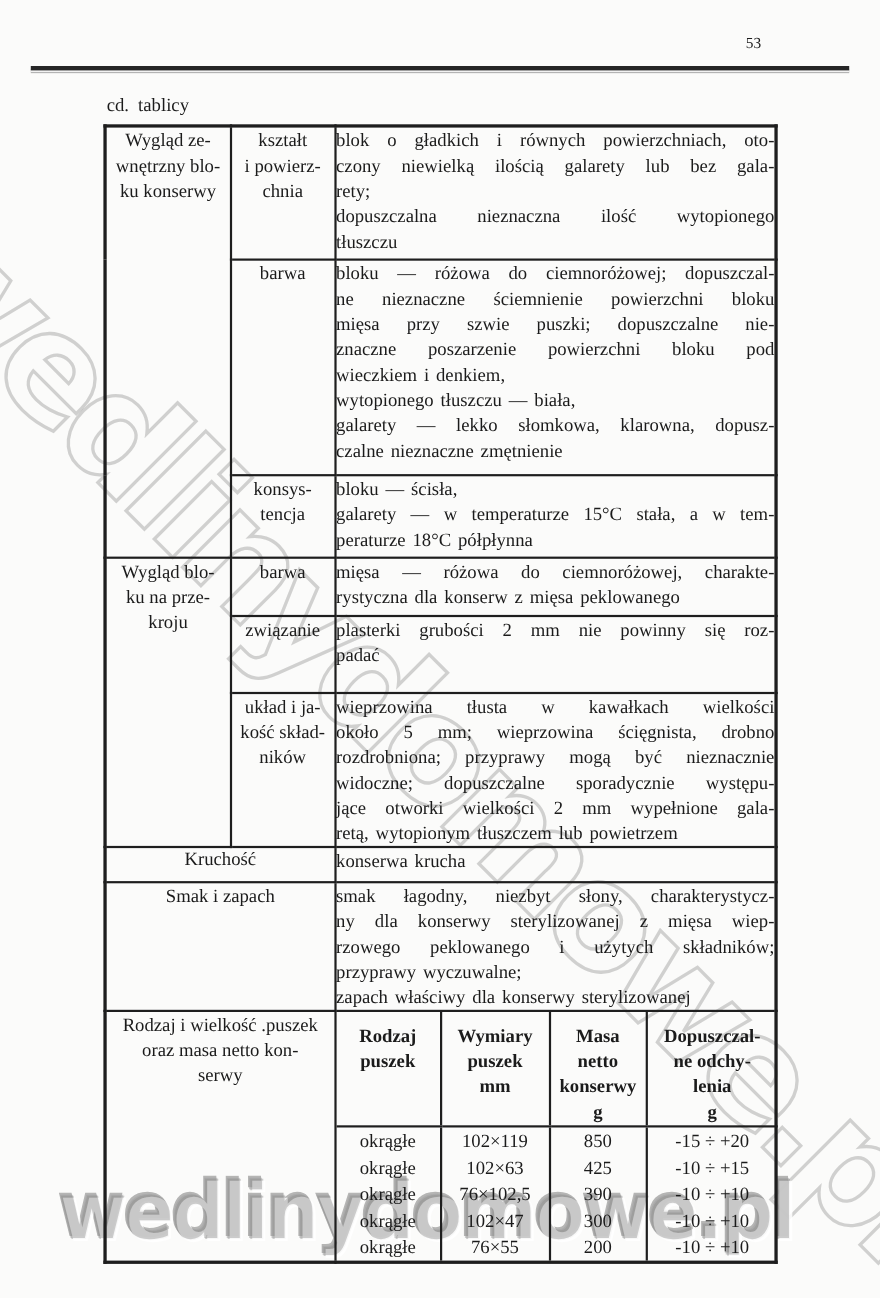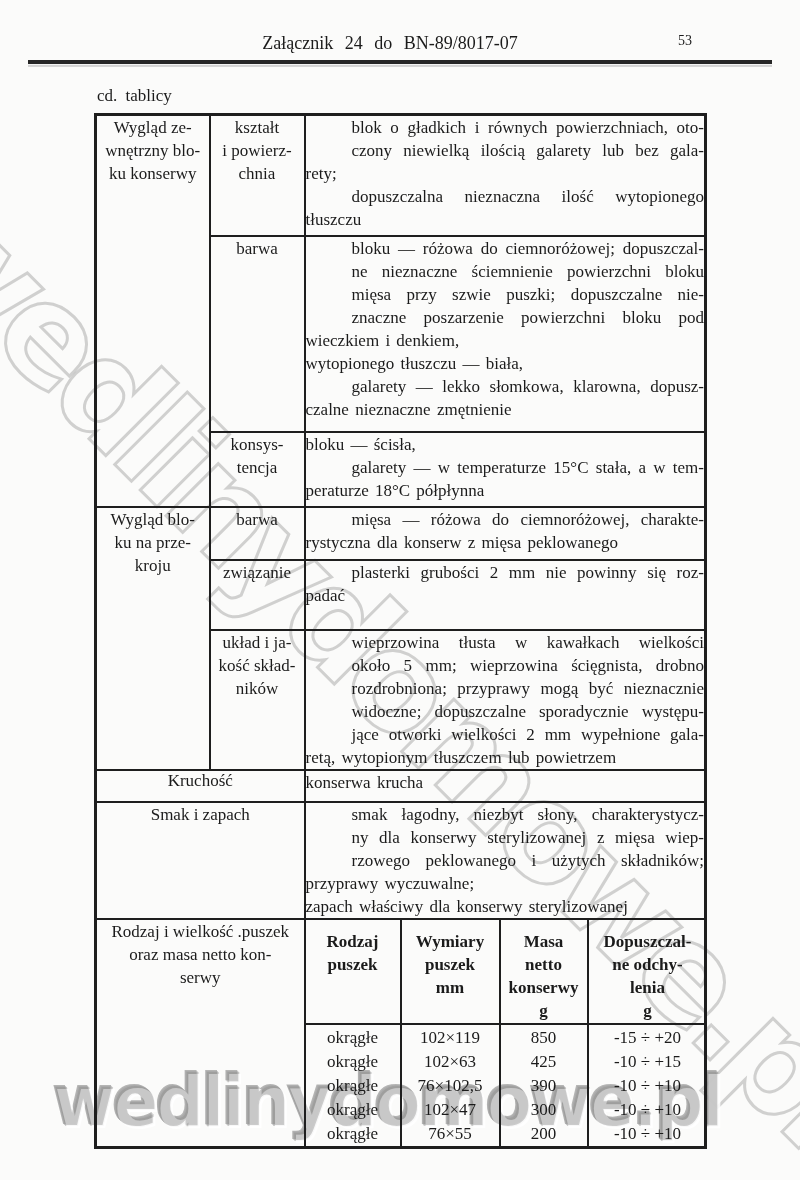--- a/index.html
+++ b/index.html
@@ -63,21 +63,21 @@
   }
   table.spec td {
     border: 2px solid #1e1e1e;
     vertical-align: top; padding: 0;
     background: transparent;
   }
   td.clabel { text-align: center; padding-top: 7px; line-height: 23px; }
   td.cdesc  { padding: 6px 9px 0 13px; line-height: 23px; word-spacing: 2px; }
   td.cmid   { vertical-align: middle; text-align: center; }
   .ln { min-height: 23px; }
-  .ln.just { text-align: justify; text-align-last: justify; padding-left: 46px; }
+  .ln.just { text-align: justify; text-align-last: justify; }
 
   tr.r1 { height: 121px; } tr.r2 { height: 196px; } tr.r3 { height: 75px; }
   tr.r4 { height: 53px; }  tr.r5 { height: 70px; }  tr.r6 { height: 104px; }
   tr.r7 { height: 32px; }  tr.r8 { height: 88px; } tr.r9 { height: 225px; }
 
   td.nest { padding: 0; vertical-align: top; }
   table.cans {
     border-collapse: collapse; table-layout: fixed;
     width: 100%; height: 100%; font-size: 17px;
   }
@@ -92,21 +92,20 @@
   table.cans tr.cv td .ln { min-height: 24px; }
 </style>
 </head>
 <body>
 
 <div class="page">
 
   <div class="wm-diag">wedlinydomowe.pl</div>
   <div class="wm-bottom">wedlinydomowe.pl</div>
 
-  <div class="hdr-title">Załącznik 24 do BN-89/8017-07</div>
   <div class="hdr-page">53</div>
   <div class="hdr-rule"></div>
   <div class="cont-label">cd. tablicy</div>
 
   <table class="spec">
     <colgroup>
       <col style="width:114px">
         <col style="width:95px">
         <col style="width:401px">
     </colgroup>

